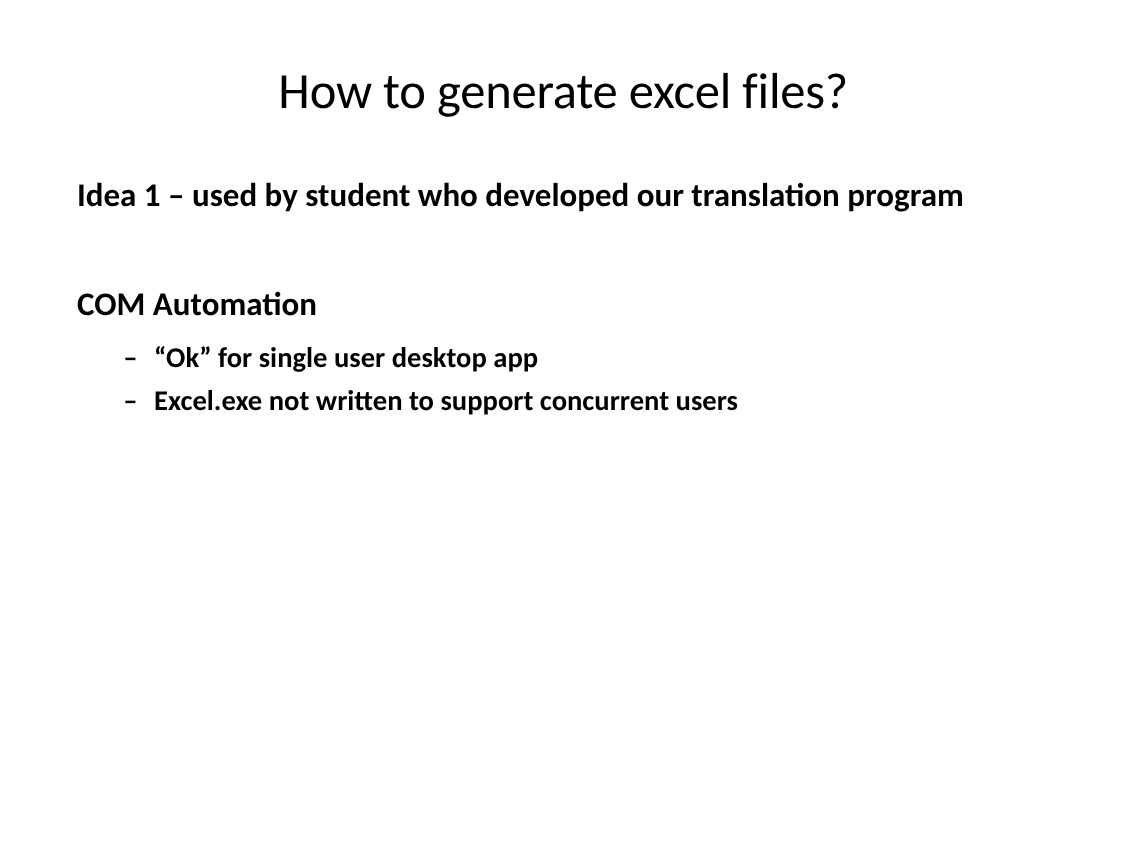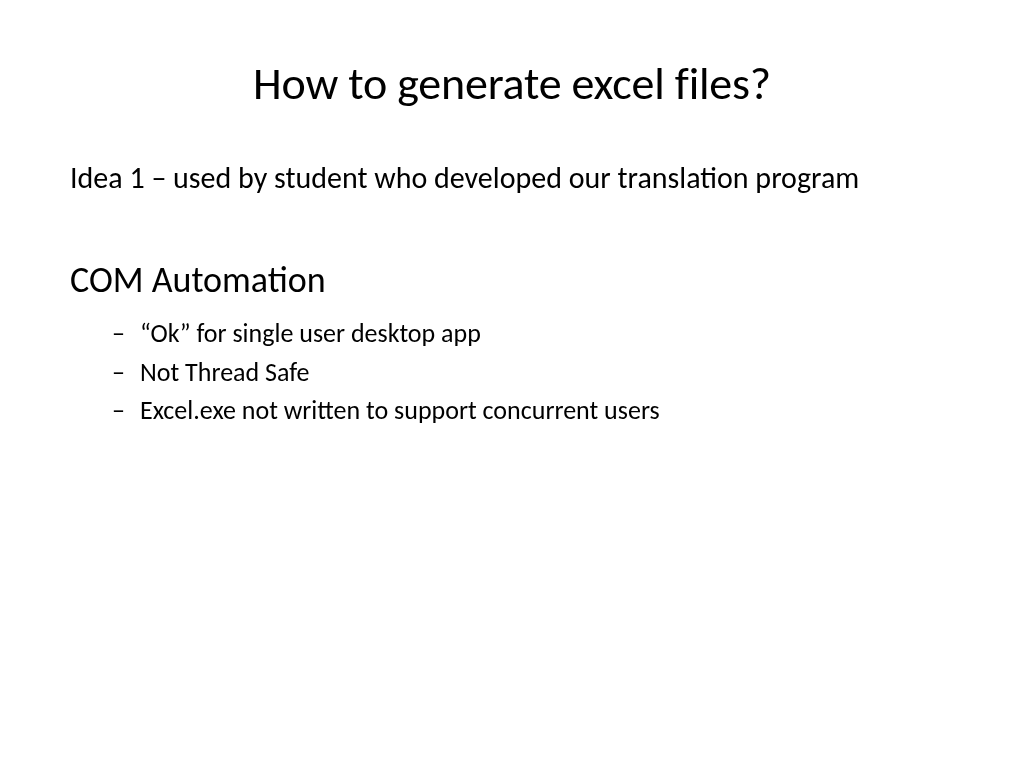--- a/index.html
+++ b/index.html
@@ -20,51 +20,50 @@
       font-size: 46px;
       font-weight: 400;
       text-align: center;
       margin-bottom: 48px;
       letter-spacing: -0.2px;
     }
     .body-text {
       font-size: 30px;
       line-height: 1.28;
       margin-bottom: 60px;
-      font-weight: 400;
+      font-weight: 700;
     }
     .section-heading {
-      font-size: 36px;
+      font-size: 30px;
       line-height: 1.3;
       margin-bottom: 10px;
-      font-weight: 400;
+      font-weight: 700;
     }
     .bullet-list {
       list-style: none;
       padding-left: 70px;
     }
     .bullet-list li {
       font-size: 26px;
       line-height: 1.48;
       position: relative;
-      font-weight: 400;
+      font-weight: 700;
     }
     .bullet-list li::before {
       content: "–";
       position: absolute;
       left: -28px;
       top: 0;
     }
   </style>
 </head>
 <body>
 
 <h1 class="slide-title">How to generate excel files?</h1>
 
 <p class="body-text">Idea 1 – used by student who developed our translation program</p>
 
 <p class="section-heading">COM Automation</p>
 
 <ul class="bullet-list">
   <li>“Ok” for single user desktop app</li>
-  <li>Not Thread Safe</li>
   <li>Excel.exe not written to support concurrent users</li>
 </ul>
 
 </body></html>

